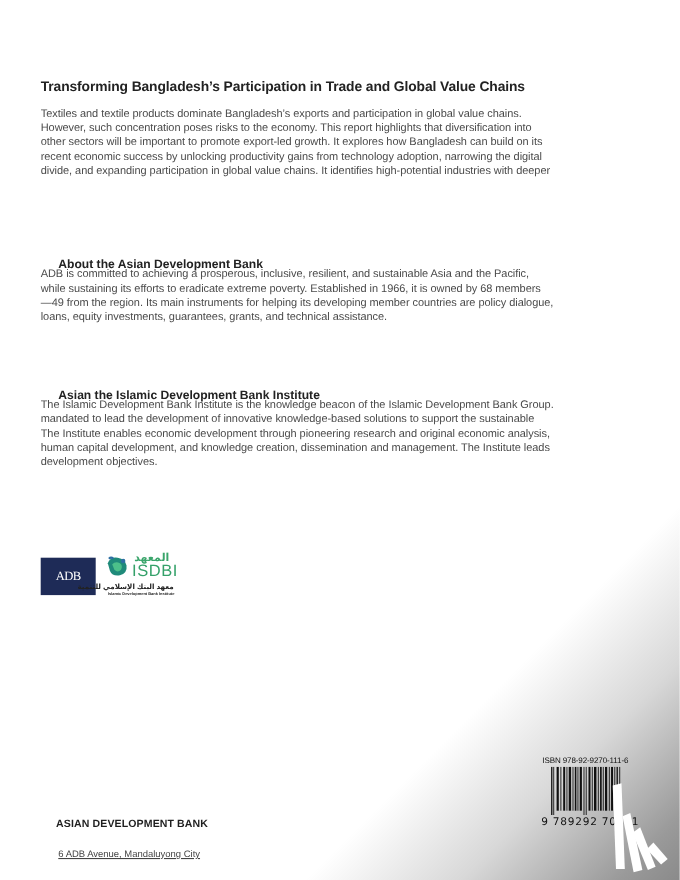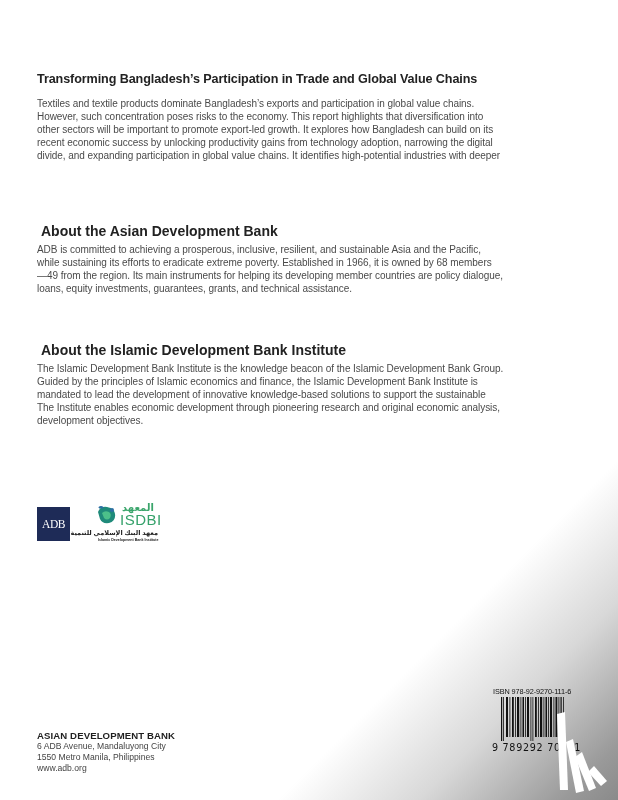--- a/index.html
+++ b/index.html
@@ -18,36 +18,36 @@
   .title {
     position: absolute; top: 72px; left: 0; margin: 0;
     font-size: 12.6px; font-weight: bold; color: #222; white-space: nowrap; letter-spacing: -0.1px;
   }
   .para {
     position: absolute; left: 0; margin: 0; font-size: 10px; line-height: 13.1px;
     color: #4a4a4a; width: 560px; letter-spacing: -0.05px;
   }
   .para span { display: block; white-space: nowrap; }
   .heading {
-    position: absolute; left: 0; margin: 4px; font-size: 14px; font-weight: bold; color: #222; white-space: nowrap; text-align: right;
+    position: absolute; left: 0; margin: 16px; font-size: 11px; font-weight: bold; color: #222; white-space: nowrap; text-align: right;
   }
   .logo-adb {
-    position: absolute; left: 37px; top: 507px; width: 33px; height: 34px;
+    position: absolute; left: 37px; top: 507px; width: 50px; height: 34px;
     background: #1e2b57; color: #fff; display: flex; align-items: center; justify-content: center;
     font-family: "Liberation Serif", "DejaVu Serif", serif; font-size: 11.5px; letter-spacing: -0.5px;
   }
   .logo-isdbi { position: absolute; left: 96px; top: 500px; width: 70px; height: 48px; }
   .logo-isdbi .emblem { position: absolute; left: 0; top: 4px; width: 22px; height: 22px; }
   .logo-isdbi .arabic-top { position: absolute; left: 26px; top: 2px; font-size: 10px; color: #3aa56b; font-weight: bold; white-space: nowrap; direction: rtl; }
   .logo-isdbi .isdbi { position: absolute; left: 24px; top: 11px; font-size: 15px; color: #35a16a; letter-spacing: 0.5px; white-space: nowrap; }
   .logo-isdbi .arabic-bottom { position: absolute; left: 2px; top: 29px; font-size: 6.5px; color: #222; white-space: nowrap; direction: rtl; font-weight: bold; width: 60px; text-align: center;}
   .logo-isdbi .english-sub { position: absolute; left: 2px; top: 38px; font-size: 3.6px; color: #222; white-space: nowrap; font-weight: bold; }
   .publisher { position: absolute; left: 37px; top: 730px; }
-  .publisher .name { font-size: 9.6px; font-weight: bold; color: #1f1f1f; margin: 0; letter-spacing: 0.1px; white-space: nowrap; }
-  .publisher .line { font-size: 8.6px; color: #444; margin: 0; line-height: 11.2px; white-space: nowrap; }
+  .publisher .name { font-size: 9.6px; font-weight: bold; color: #1f1f1f; margin: 14px; letter-spacing: 0.1px; white-space: nowrap; }
+  .publisher .line { font-size: 8.6px; color: #444; margin: 16px; line-height: 11.2px; white-space: nowrap; text-decoration: underline; }
   .isbn-label { position: absolute; left: 493px; top: 687px; font-size: 7.3px; color: #111; white-space: nowrap; letter-spacing: -0.1px; }
   .barcode { position: absolute; left: 500px; top: 697px; width: 66px; height: 44px; }
   .barcode-digits { position: absolute; left: 492px; top: 742px; font-size: 9.6px; color: #111; white-space: nowrap; letter-spacing: 0.7px; font-family: "DejaVu Sans", sans-serif; }
   .pages { position: absolute; left: 0; top: 0; width: 618px; height: 800px; pointer-events: none; }
 </style>
 </head>
 <body>
 
 <div class="gradient-corner"></div>
 
@@ -63,26 +63,26 @@
   </p>
 
   <h2 class="heading" style="top:219px;">About the Asian Development Bank</h2>
   <p class="para" style="top:243px;">
     <span>ADB is committed to achieving a prosperous, inclusive, resilient, and sustainable Asia and the Pacific,</span>
     <span>while sustaining its efforts to eradicate extreme poverty. Established in 1966, it is owned by 68 members</span>
     <span>—49 from the region. Its main instruments for helping its developing member countries are policy dialogue,</span>
     <span>loans, equity investments, guarantees, grants, and technical assistance.</span>
   </p>
 
-  <h2 class="heading" style="top:338px;">About the Islamic Development Bank Institute</h2>
+  <h2 class="heading" style="top:338px;">Asian the Islamic Development Bank Institute</h2>
   <p class="para" style="top:362px;">
     <span>The Islamic Development Bank Institute is the knowledge beacon of the Islamic Development Bank Group.</span>
-    <span>Guided by the principles of Islamic economics and finance, the Islamic Development Bank Institute is</span>
     <span>mandated to lead the development of innovative knowledge-based solutions to support the sustainable</span>
     <span>The Institute enables economic development through pioneering research and original economic analysis,</span>
+    <span>human capital development, and knowledge creation, dissemination and management. The Institute leads</span>
     <span>development objectives.</span>
   </p>
 </div>
 
 <div class="logo-adb">
   <span>ADB</span>
 </div>
 
 <div class="logo-isdbi">
   <svg class="emblem" viewBox="0 0 22 22">

